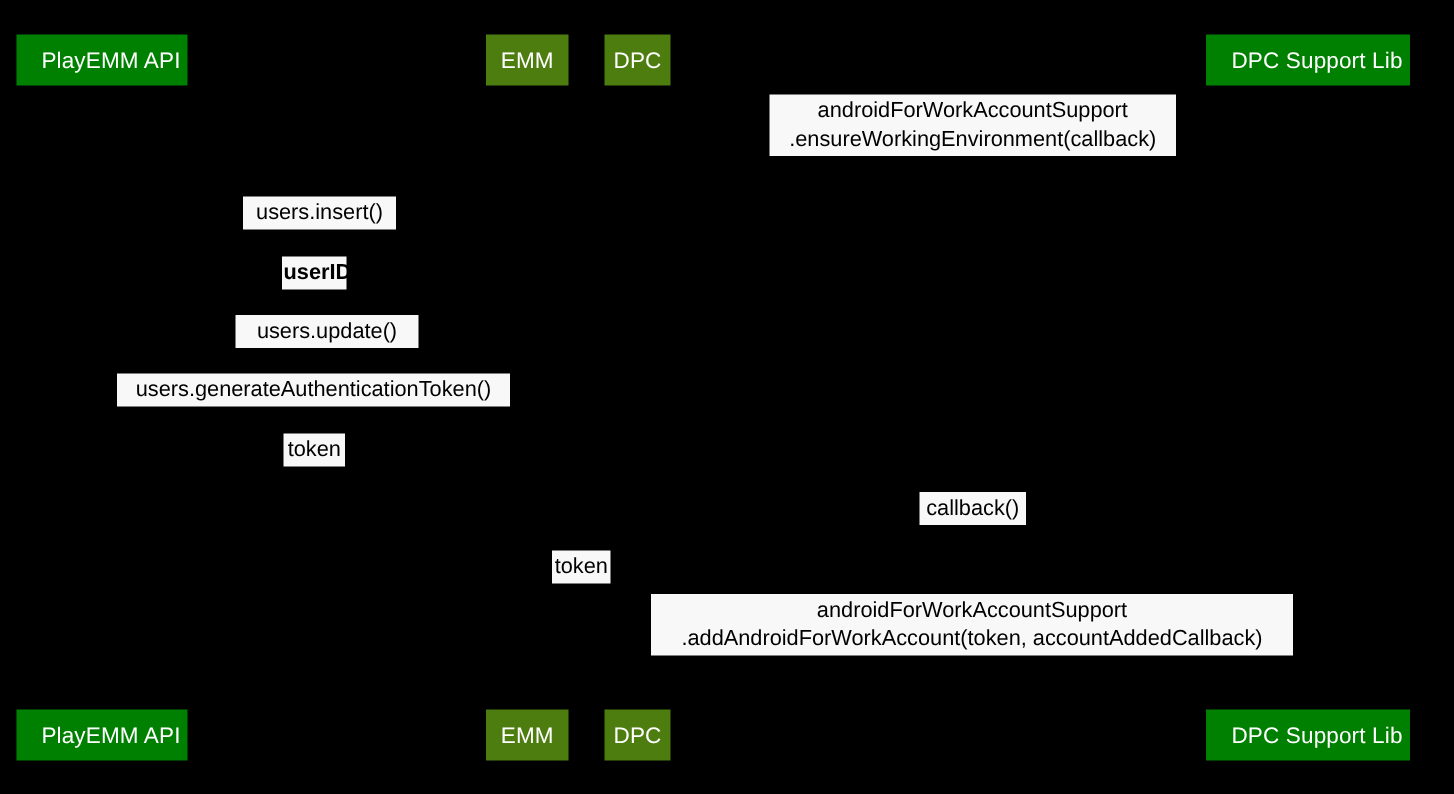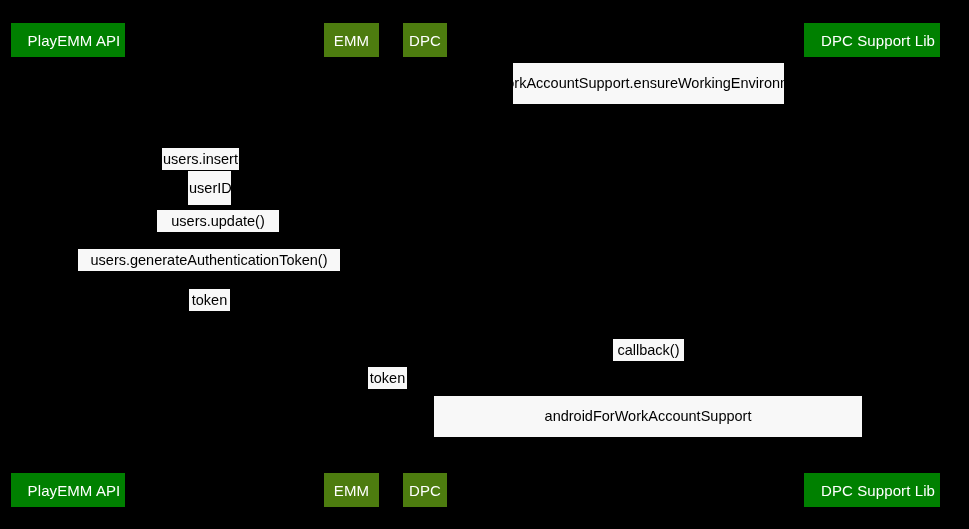--- a/index.html
+++ b/index.html
@@ -34,21 +34,21 @@
   .participant.blue  { background: #4d7c0f; }
 
   .msg-label {
     position: absolute;
     box-sizing: border-box;
     background: #f8f8f8;
     color: #000000;
     font-size: 14.5px;
     line-height: 19px;
     display: flex;
-    flex-direction: row;
+    flex-direction: column;
     align-items: center;
     justify-content: center;
     text-align: center;
     white-space: nowrap;
     padding: 1px 1px;
   }
   .msg-label .line {
     display: block;
     width: 100%;
     text-align: center;
@@ -84,37 +84,38 @@
     <div class="participant blue" style="left: 403px; top: 473px; width: 44px; height: 34px;">
       <span>DPC</span>
     </div>
     <div class="participant green" style="left: 804px; top: 473px; width: 136px; height: 34px;">
       <span>DPC Support Lib</span>
     </div>
     <div class="msg-label" style="left: 513px; top: 63px; width: 271px; height: 41px;">
       <span class="line">androidForWorkAccountSupport</span>
       <span class="line">.ensureWorkingEnvironment(callback)</span>
     </div>
-    <div class="msg-label single" style="left: 162px; top: 148px; width: 77px; height: 22px; justify-content: center;">
+    <div class="msg-label single" style="left: 162px; top: 131px; width: 102px; height: 22px; justify-content: center;">
       <span class="line">users.insert()</span>
     </div>
-    <div class="msg-label single" style="left: 188px; top: 171px; width: 43px; height: 34px;">
+    <div class="msg-label single" style="left: 188px; top: 171px; width: 43px; height: 22px; font-weight: bold;">
       <span class="line">userID</span>
     </div>
     <div class="msg-label single" style="left: 157px; top: 210px; width: 122px; height: 22px;">
       <span class="line">users.update()</span>
     </div>
     <div class="msg-label single" style="left: 78px; top: 249px; width: 262px; height: 22px;">
       <span class="line">users.generateAuthenticationToken()</span>
     </div>
     <div class="msg-label single" style="left: 189px; top: 289px; width: 41px; height: 22px;">
       <span class="line">token</span>
     </div>
-    <div class="msg-label single" style="left: 613px; top: 328px; width: 71px; height: 22px; margin-top: 11px;">
+    <div class="msg-label single" style="left: 613px; top: 328px; width: 71px; height: 22px;">
       <span class="line">callback()</span>
     </div>
     <div class="msg-label single" style="left: 368px; top: 367px; width: 39px; height: 22px;">
       <span class="line">token</span>
     </div>
     <div class="msg-label" style="left: 434px; top: 396px; width: 428px; height: 41px;">
       <span class="line">androidForWorkAccountSupport</span>
+      <span class="line">.addAndroidForWorkAccount(token, accountAddedCallback)</span>
     </div>
   </div>
 
 </body></html>

